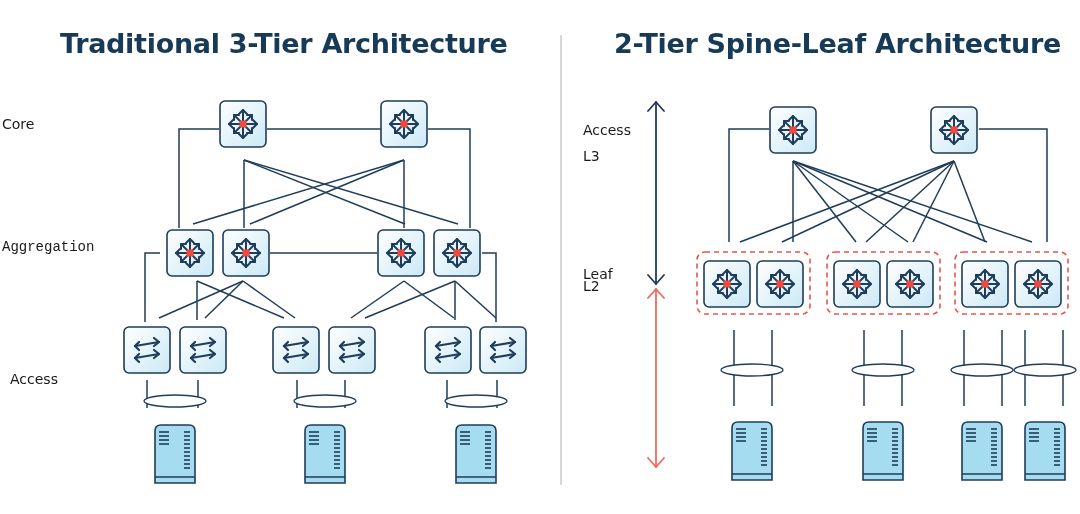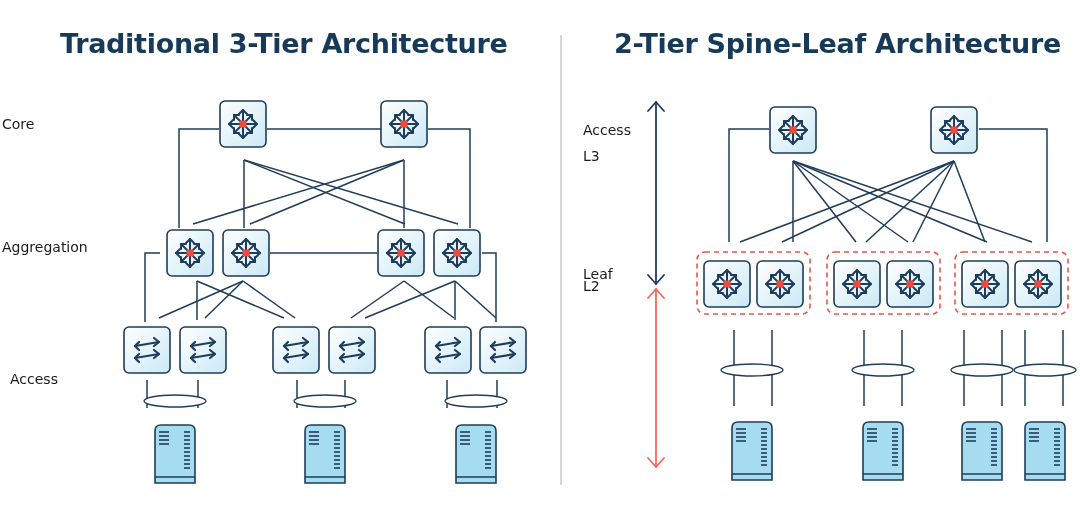--- a/index.html
+++ b/index.html
@@ -8,21 +8,21 @@
   .tier-label { position:absolute; font-size:14px; color:#1a1a1a; }
   svg#diagram { position:absolute; left:0; top:0; }
 </style>
 </head>
 <body>
 
 <div class="title" style="left:60px;">Traditional 3-Tier Architecture</div>
 <div class="title" style="left:614px;">2-Tier Spine-Leaf Architecture</div>
 
 <div class="tier-label" style="left:2px; top:116px;">Core</div>
-<div class="tier-label" style="left:2px; top:239px;">Aggregation</div>
+<div class="tier-label" style="left:2px; top:239px;font-family:Liberation Mono, monospace;">Aggregation</div>
 <div class="tier-label" style="left:2px; top:371px;margin-left:8px;">Access</div>
 
 <div class="tier-label" style="left:583px; top:122px;">Access</div>
 <div class="tier-label" style="left:583px; top:148px;">L3</div>
 <div class="tier-label" style="left:583px; top:266px;text-align:center;">Leaf</div>
 <div class="tier-label" style="left:583px; top:278px;">L2</div>
 
 <svg id="diagram" width="1080" height="514" viewBox="0 0 1080 514">
   <defs>
     <linearGradient id="devGrad" x1="0" y1="0" x2="1" y2="1">

